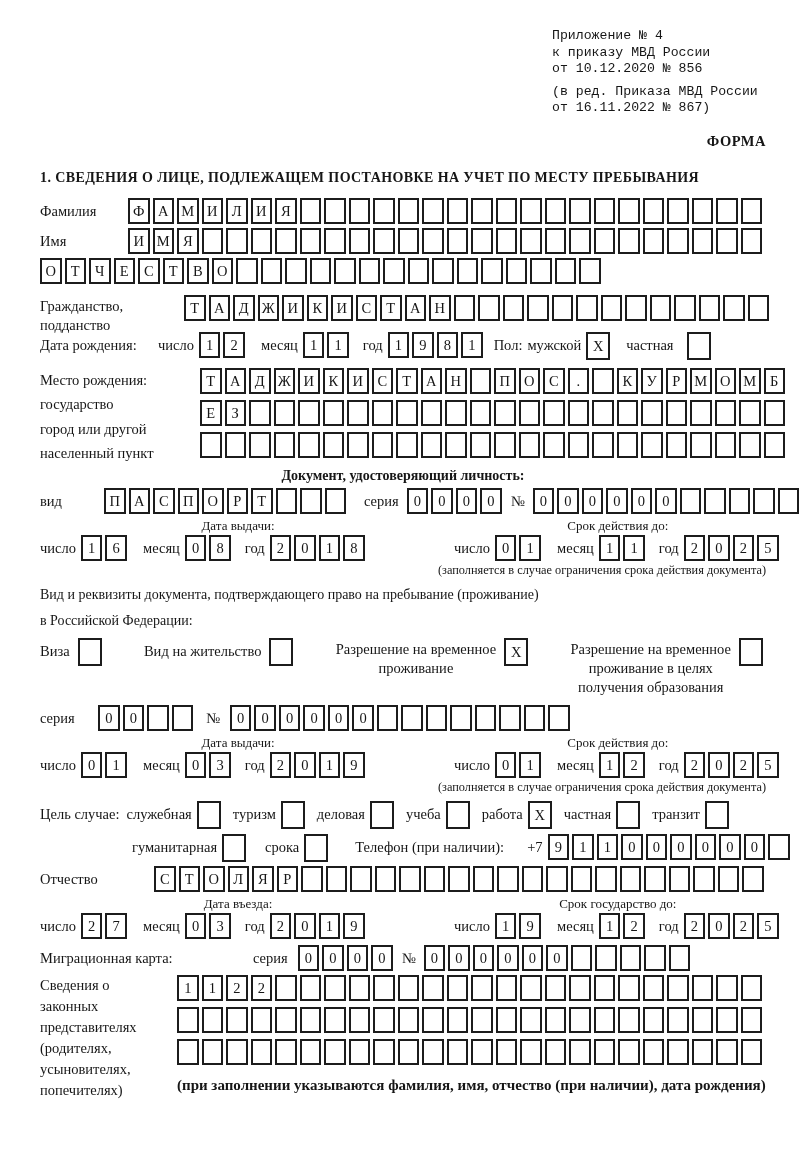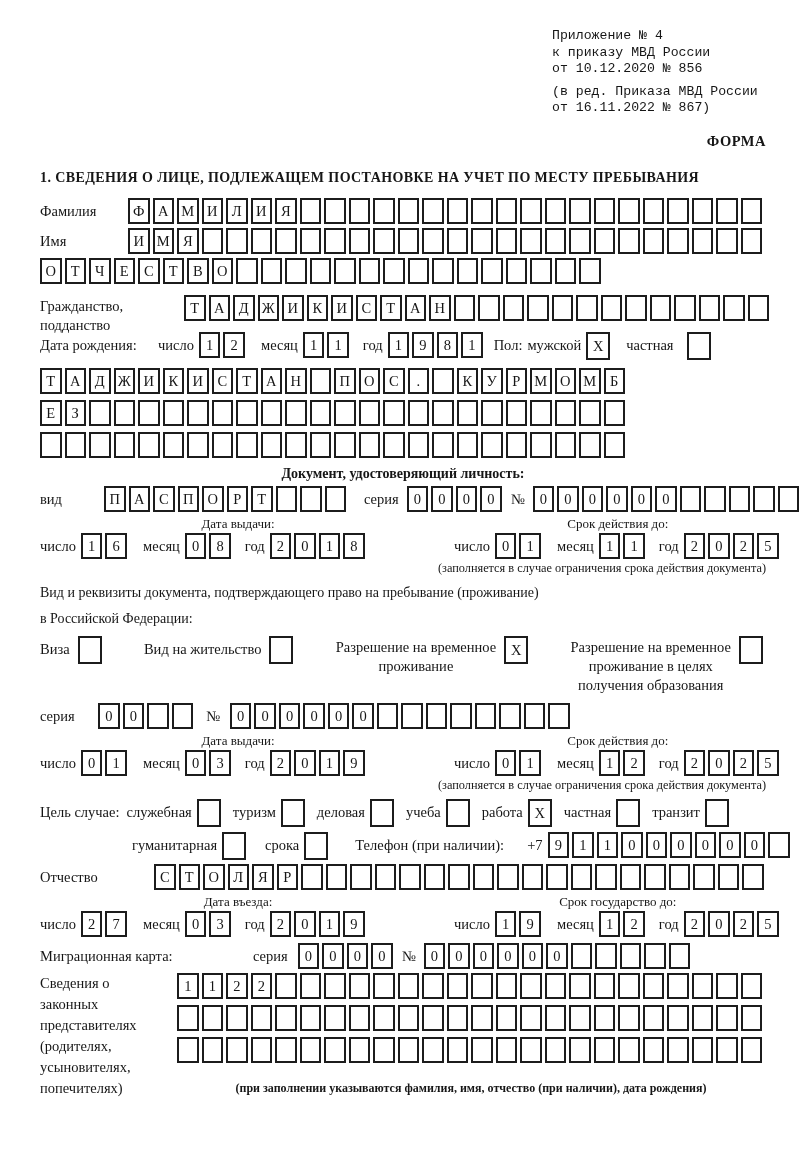--- a/index.html
+++ b/index.html
@@ -66,21 +66,21 @@
   .permits { display:flex; justify-content:space-between; align-items:flex-start; margin-top:6px; margin-bottom:8px; font-size:14.5px; }
   .permit { display:flex; align-items:flex-start; }
   .permit .ptxt { line-height:26px; margin-right:8px; }
   .permit .ptxt-multi { line-height:19px; text-align:center; margin-right:8px; padding-top:2px; }
 
   
   .purpose-item { display:inline-flex; align-items:flex-start; margin-left:9px; }
   .purpose-item .ptxt { line-height:26px; margin-right:5px; }
   .indent92 { margin-left:92px; }
 
-  .rep-note { font-weight:bold; font-size:12px; text-align:center; margin-top:18px; white-space:nowrap; }
+  .rep-note { font-weight:bold; font-size:15px; text-align:center; margin-top:12px; white-space:nowrap; }
 
   .mig-lbl { width:213px; flex-shrink:0; line-height:26px; }
 </style>
 </head>
 <body>
 
 <div class="page">
 
   <div class="appendix">
     <div>Приложение № 4</div>
@@ -247,20 +247,26 @@
       <span class="boxes cbx">
           <span class="cell">X</span>
         </span>
       <span class="dl ml14">частная</span>
       <span class="boxes cbx ml8">
           <span class="cell"></span>
         </span>
     </div>
 
     <div class="two-col">
+      <div class="col-label lh24">
+        <div>Место рождения:</div>
+        <div>государство</div>
+        <div>город или другой</div>
+        <div>населенный пункт</div>
+      </div>
       <div class="col-boxes">
         <div class="boxes">
             <span class="cell">Т</span>
             <span class="cell">А</span>
             <span class="cell">Д</span>
             <span class="cell">Ж</span>
             <span class="cell">И</span>
             <span class="cell">К</span>
             <span class="cell">И</span>
             <span class="cell">С</span>

